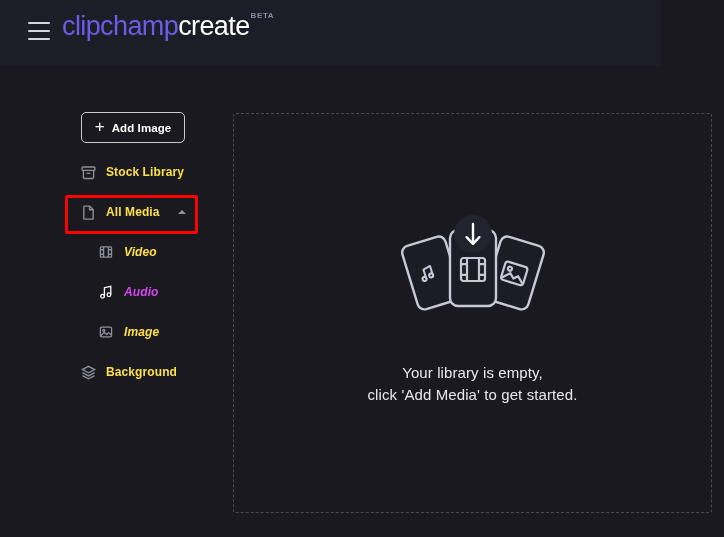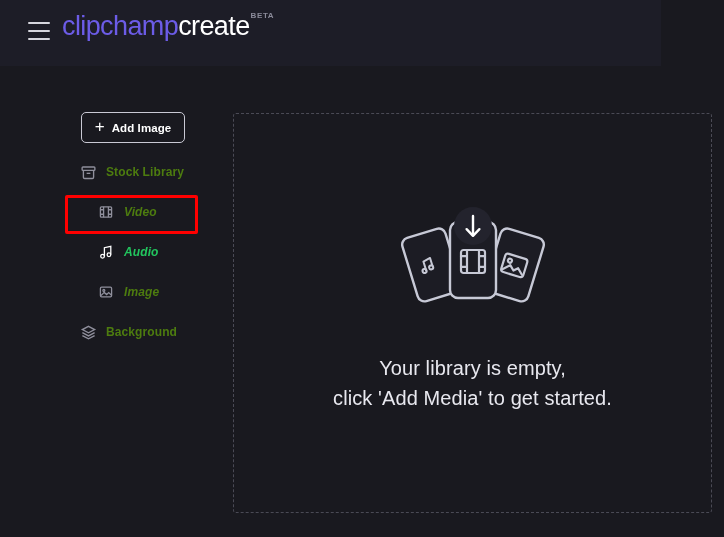--- a/index.html
+++ b/index.html
@@ -114,40 +114,40 @@
     position: absolute;
     left: 0;
     top: 86px;
     width: 233px;
   }
   .nav-item {
     position: relative;
     height: 40px;
     display: flex;
     align-items: center;
-    color: #4d7c0f;
+    color: #fde047;
     font-size: 12px;
     font-weight: 700;
     cursor: pointer;
     letter-spacing: 0.1px;
   }
   .nav-item .nv-icon {
     position: absolute;
     display: flex;
     align-items: center;
     justify-content: center;
     width: 20px;
     height: 20px;
   }
   .nav-item .nv-label { position: absolute; }
   .nav-item.lvl0 .nv-icon { left: 78px; }
   .nav-item.lvl0 .nv-label { left: 106px; }
   .nav-item.lvl1 .nv-icon { left: 96px; }
   .nav-item.lvl1 .nv-label { left: 124px; font-style: italic; }
-  .nav-item.active { color: #22c55e; }
+  .nav-item.active { color: #d946ef; }
   .nav-item.active svg { stroke: #ffffff; }
   .nav-item svg { stroke: #8f8f9c; fill: none; stroke-width: 1.6; }
   .caret {
     position: absolute;
     left: 178px;
     width: 0; height: 0;
     border-left: 4px solid transparent;
     border-right: 4px solid transparent;
     border-bottom: 4px solid #8f8f9c;
   }
@@ -176,21 +176,21 @@
     align-items: center;
     justify-content: center;
   }
   .illustration {
     margin-bottom: 26px;
     margin-top: -6px;
   }
   .empty-text {
     text-align: center;
     color: #e8e8ef;
-    font-size: 20px;
+    font-size: 15px;
     line-height: 1.48;
     font-weight: 400;
     letter-spacing: 0.1px;
   }
   .empty-text div { white-space: nowrap; }
 
   .footer-strip {
     position: absolute;
     left: 0; bottom: 0;
     width: 724px;
@@ -229,20 +229,30 @@
           <span class="nv-icon">
             <svg width="17" height="17" viewBox="0 0 20 20">
                 <rect x="2.5" y="3.5" width="15" height="4" rx="1"></rect>
                 <path d="M4 7.5v8a1.5 1.5 0 001.5 1.5h9a1.5 1.5 0 001.5-1.5v-8"></path>
                 <path d="M7.8 11h4.4"></path>
               </svg>
           </span>
           <span class="nv-label">Stock Library</span>
         </div>
 
+        <div class="nav-item lvl0">
+          <span class="nv-icon">
+            <svg width="17" height="17" viewBox="0 0 20 20">
+                <path d="M5 2.5h6.5L15.5 6.5V17a.8.8 0 01-.8.8H5.3a.8.8 0 01-.8-.8V3.3a.8.8 0 01.5-.8z"></path>
+                <path d="M11.3 2.7v4h4.1"></path>
+              </svg>
+          </span>
+          <span class="nv-label">All Media</span>
+          <span class="caret"></span>
+        </div>
 
         <div class="nav-item lvl1">
           <span class="nv-icon">
             <svg width="16" height="16" viewBox="0 0 20 20">
                 <rect x="3" y="3.5" width="14" height="13" rx="1.2"></rect>
                 <path d="M7 3.5v13M13 3.5v13M3 7.2h4M3 12.8h4M13 7.2h4M13 12.8h4"></path>
               </svg>
           </span>
           <span class="nv-label">Video</span>
         </div>

